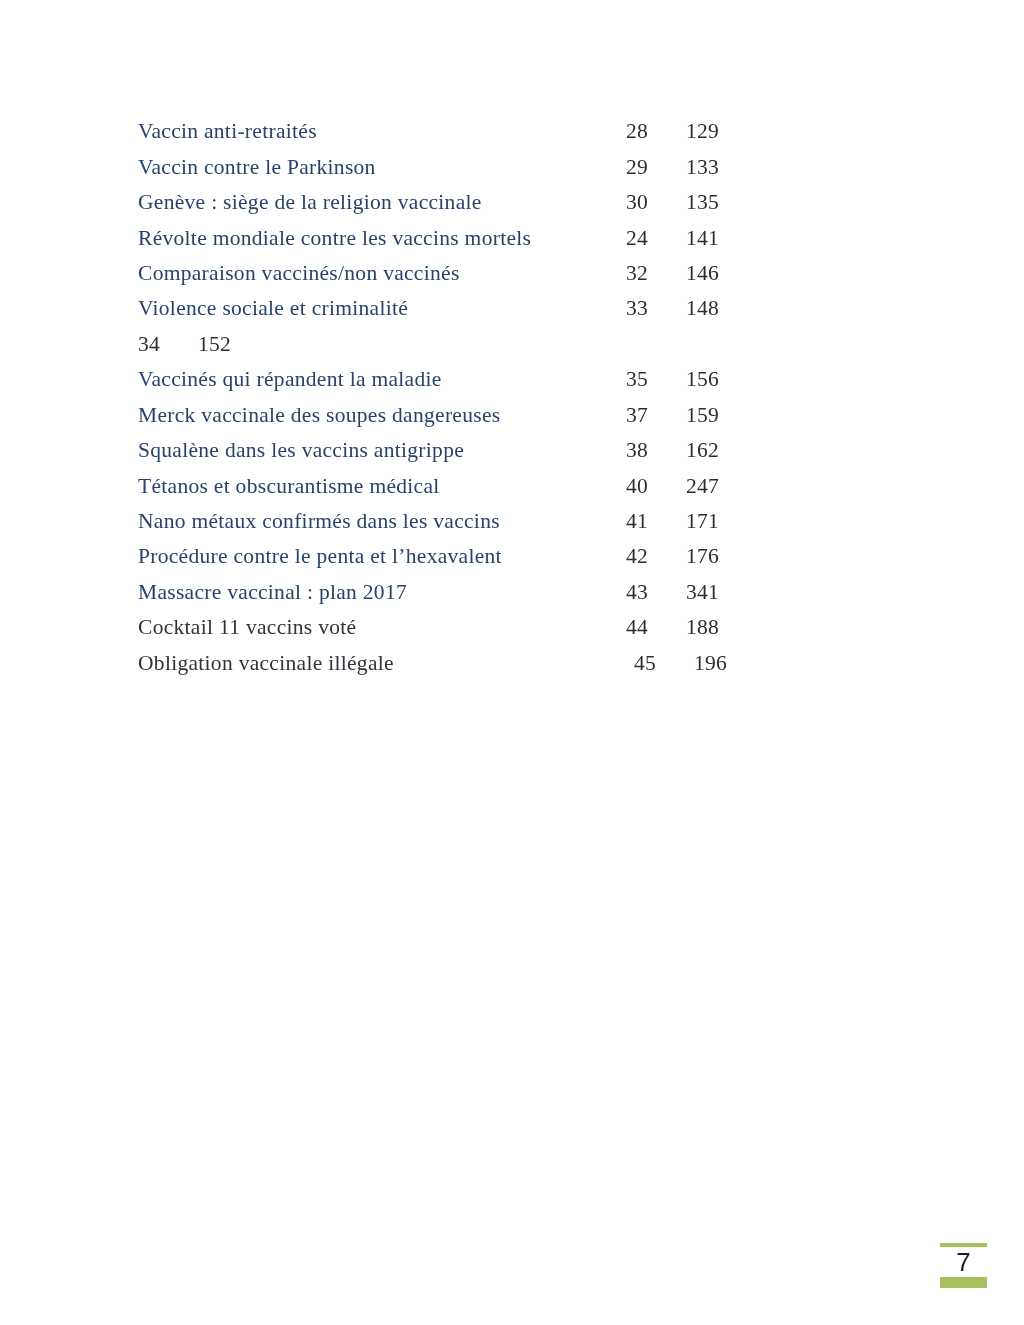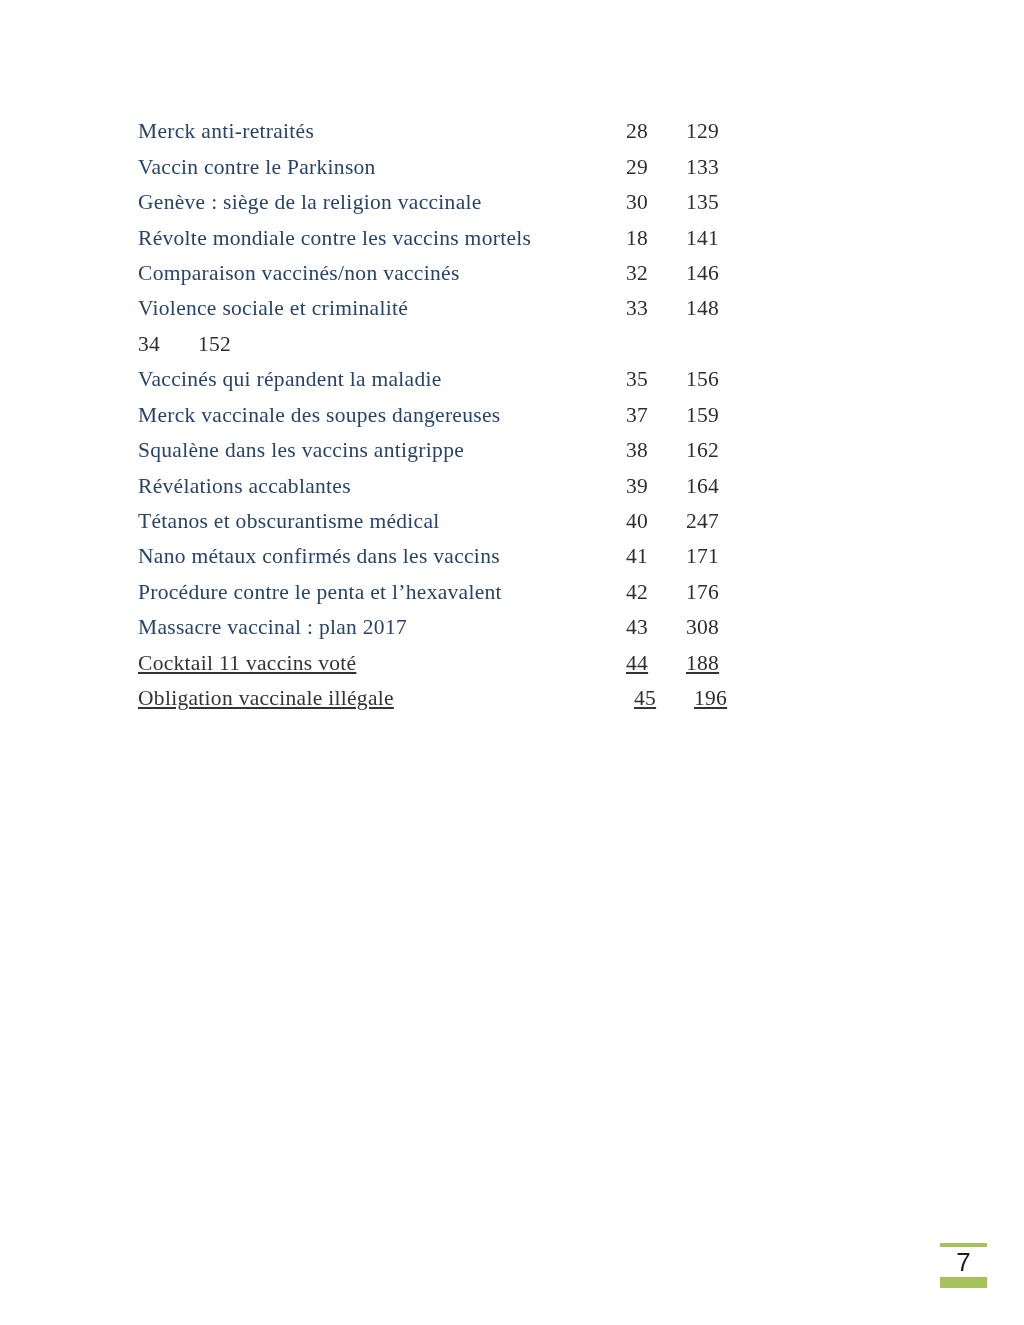--- a/index.html
+++ b/index.html
@@ -28,21 +28,21 @@
   }
   .row {
     display: flex;
     align-items: center;
     height: 35.45px;
     font-size: 21.5px;
     letter-spacing: 0.3px;
     color: var(--navy);
     white-space: nowrap;
   }
-  .row.dark { color: var(--dark); text-decoration: underline; }
+  .row.dark { color: var(--dark); }
   .row .title { flex: 1 1 auto; overflow: hidden; }
   .row .num {
     width: 60px;
     text-align: left;
     color: var(--numcol);
   }
   .row .pg {
     width: 80px;
     text-align: left;
     color: var(--numcol);
@@ -76,37 +76,37 @@
     background: var(--green);
   }
 </style>
 </head>
 <body>
 
 <div class="page">
 
   <div class="toc" id="toc-list">
       <div class="row">
-      <span class="title">Merck anti-retraités</span>
+      <span class="title">Vaccin anti-retraités</span>
       <span class="num">28</span>
       <span class="pg">129</span>
     </div>
       <div class="row">
       <span class="title">Vaccin contre le Parkinson</span>
       <span class="num">29</span>
       <span class="pg">133</span>
     </div>
       <div class="row">
       <span class="title">Genève : siège de la religion vaccinale</span>
       <span class="num">30</span>
       <span class="pg">135</span>
     </div>
       <div class="row">
       <span class="title">Révolte mondiale contre les vaccins mortels</span>
-      <span class="num">18</span>
+      <span class="num">24</span>
       <span class="pg">141</span>
     </div>
       <div class="row">
       <span class="title">Comparaison vaccinés/non vaccinés</span>
       <span class="num">32</span>
       <span class="pg">146</span>
     </div>
       <div class="row">
       <span class="title">Violence sociale et criminalité</span>
       <span class="num">33</span>
@@ -125,43 +125,38 @@
       <span class="title">Merck vaccinale des soupes dangereuses</span>
       <span class="num">37</span>
       <span class="pg">159</span>
     </div>
       <div class="row">
       <span class="title">Squalène dans les vaccins antigrippe</span>
       <span class="num">38</span>
       <span class="pg">162</span>
     </div>
       <div class="row">
-      <span class="title">Révélations accablantes</span>
-      <span class="num">39</span>
-      <span class="pg">164</span>
-    </div>
-      <div class="row">
       <span class="title">Tétanos et obscurantisme médical</span>
       <span class="num">40</span>
       <span class="pg">247</span>
     </div>
       <div class="row">
       <span class="title">Nano métaux confirmés dans les vaccins</span>
       <span class="num">41</span>
       <span class="pg">171</span>
     </div>
       <div class="row">
       <span class="title">Procédure contre le penta et l’hexavalent</span>
       <span class="num">42</span>
       <span class="pg">176</span>
     </div>
       <div class="row">
       <span class="title">Massacre vaccinal : plan 2017</span>
       <span class="num">43</span>
-      <span class="pg">308</span>
+      <span class="pg">341</span>
     </div>
       <div class="row dark">
       <span class="title">Cocktail 11 vaccins voté</span>
       <span class="num">44</span>
       <span class="pg">188</span>
     </div>
       <div class="row dark">
       <span class="title">Obligation vaccinale illégale</span>
       <span class="num">45</span>
       <span class="pg">196</span>

